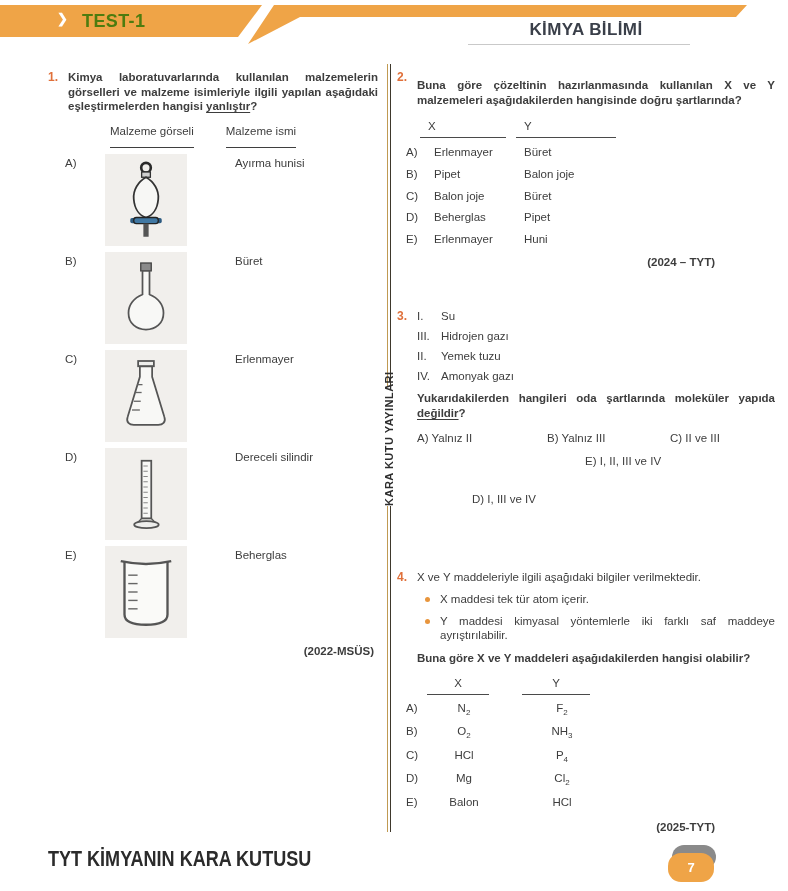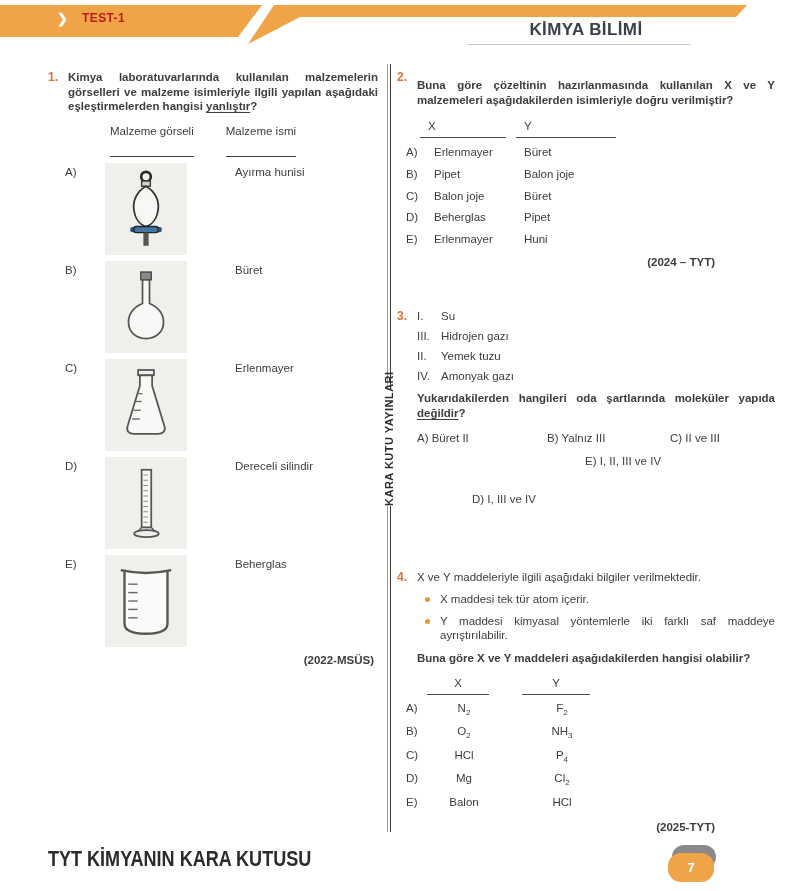--- a/index.html
+++ b/index.html
@@ -5,21 +5,21 @@
   html,body { margin:0; padding:0; }
   body {
     width:788px; height:891px; position:relative; background:#ffffff;
     font-family:"Liberation Sans", sans-serif; color:#3d3d3d; overflow:hidden;
   }
   .page { position:absolute; inset:0; }
 
   
   .header-svg { position:absolute; left:0; top:0; }
   .test-chevron { position:absolute; left:57px; top:11px; color:#fff; font-size:13px; font-weight:bold; }
-  .test-label { position:absolute; left:82px; top:11px; color:#b91c1c; font-size:12px; font-weight:bold; letter-spacing:0.4px; }
+  .test-label { position:absolute; left:82px; top:11px; color:#4d7c0f; font-size:18px; font-weight:bold; letter-spacing:0.4px; }
   .subject-title { position:absolute; left:397px; top:20px; width:378px; text-align:center;
     font-size:17px; font-weight:bold; letter-spacing:0.4px; color:#3a3f49; }
   .title-rule { position:absolute; left:468px; top:44px; width:222px; height:1px; background:#c9c9c9; }
 
   
   .col-left  { position:absolute; left:48px;  top:70px; width:330px; font-size:11.5px; line-height:1.28; }
   .col-right { position:absolute; left:397px; top:70px; width:378px; font-size:11.5px; line-height:1.28; }
 
   .q { display:flex; }
   .qnum { color:#e0703a; font-weight:bold; width:20px; flex:none; font-size:12px; }
@@ -28,21 +28,21 @@
   .stem { text-align:justify; }
   .prompt { font-weight:bold; text-align:justify; margin-top:8px; }
   .u { text-decoration:underline; text-underline-offset:2px; }
   .source { font-weight:bold; text-align:right; margin-top:8px; }
   .source-right { padding-right:60px; }
 
   
   .q1-table { margin-left:17px; margin-top:10px; }
   .q1-headers { display:flex; font-weight:normal; }
   .q1-headers .h-img { margin-left:45px; border-bottom:1.5px solid #3f3f3f; padding-bottom:2px; }
-  .q1-headers .h-name { margin-left:32px; border-bottom:1.5px solid #3f3f3f; padding-bottom:17px; }
+  .q1-headers .h-name { margin-left:32px; border-bottom:1.5px solid #3f3f3f; padding-bottom:8px; }
   .q1-row { display:flex; align-items:flex-start; margin-top:6px; }
   .q1-row .letter { width:40px; padding-top:2px; }
   .imgbox { width:82px; height:92px; background:#f1efec; display:flex; align-items:center; justify-content:center; flex:none; }
   .q1-row .name { margin-left:48px; padding-top:2px; }
   .q1-source { margin-top:6px; padding-right:4px; }
 
   
   .q2-table { margin-left:3px; margin-top:12px; }
   .q2-head { display:flex; }
   .q2-head .cx { margin-left:20px; width:78px; border-bottom:1px solid #4a4a4a; padding:0 0 3px 8px; }
@@ -210,21 +210,21 @@
 
   <div class="divider-seg divider-top"></div>
   <div class="divider-seg divider-bottom"></div>
   <div class="publisher-vertical">KARA KUTU YAYINLARI</div>
 
   <div class="col-right">
 
     <div class="q">
       <span class="qnum">2.</span>
       <div class="qbody">
-        <div class="prompt">Buna göre çözeltinin hazırlanmasında kullanılan X ve Y malzemeleri aşağıdakilerden isimleriyle doğru verilmiştir?</div>
+        <div class="prompt">Buna göre çözeltinin hazırlanmasında kullanılan X ve Y malzemeleri aşağıdakilerden hangisinde doğru şartlarında?</div>
       </div>
     </div>
 
     <div class="q2-table">
       <div class="q2-head">
         <span class="cx">X</span>
         <span class="cy">Y</span>
       </div>
       <div class="q2-row">
         <span class="lt">A)</span>
@@ -270,21 +270,21 @@
           <span>Yemek tuzu</span>
         </div>
         <div class="q3-item">
           <span class="rn">IV.</span>
           <span>Amonyak gazı</span>
         </div>
         <div class="prompt">
           <span>Yukarıdakilerden hangileri oda şartlarında moleküler yapıda </span><span class="u">değildir</span><span>?</span>
         </div>
         <div class="q3-row1">
-          <span class="opt"><span>A)</span> <span>Büret II</span></span>
+          <span class="opt"><span>A)</span> <span>Yalnız II</span></span>
           <span class="opt"><span>B)</span> <span>Yalnız III</span></span>
           <span class="opt"><span>C)</span> <span>II ve III</span></span>
         </div>
         <div class="q3-row2">
           <span class="opt"><span>D)</span> <span>I, III ve IV</span></span>
           <span class="opt"><span>E)</span> <span>I, II, III ve IV</span></span>
         </div>
       </div>
     </div>
 

